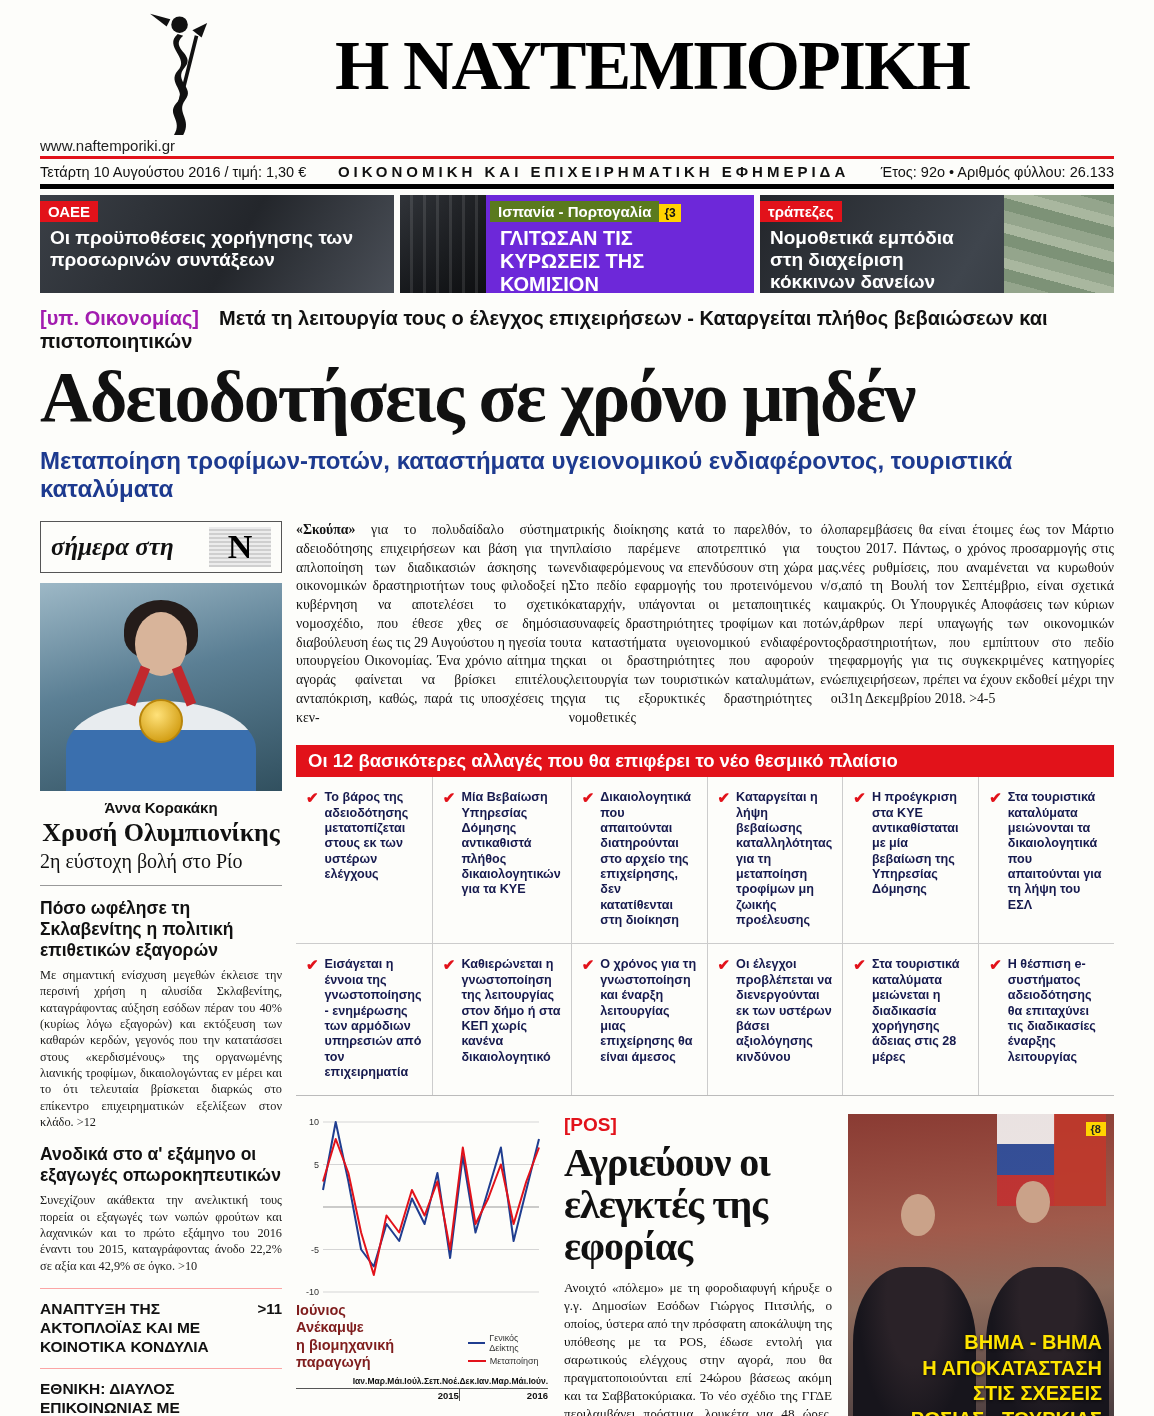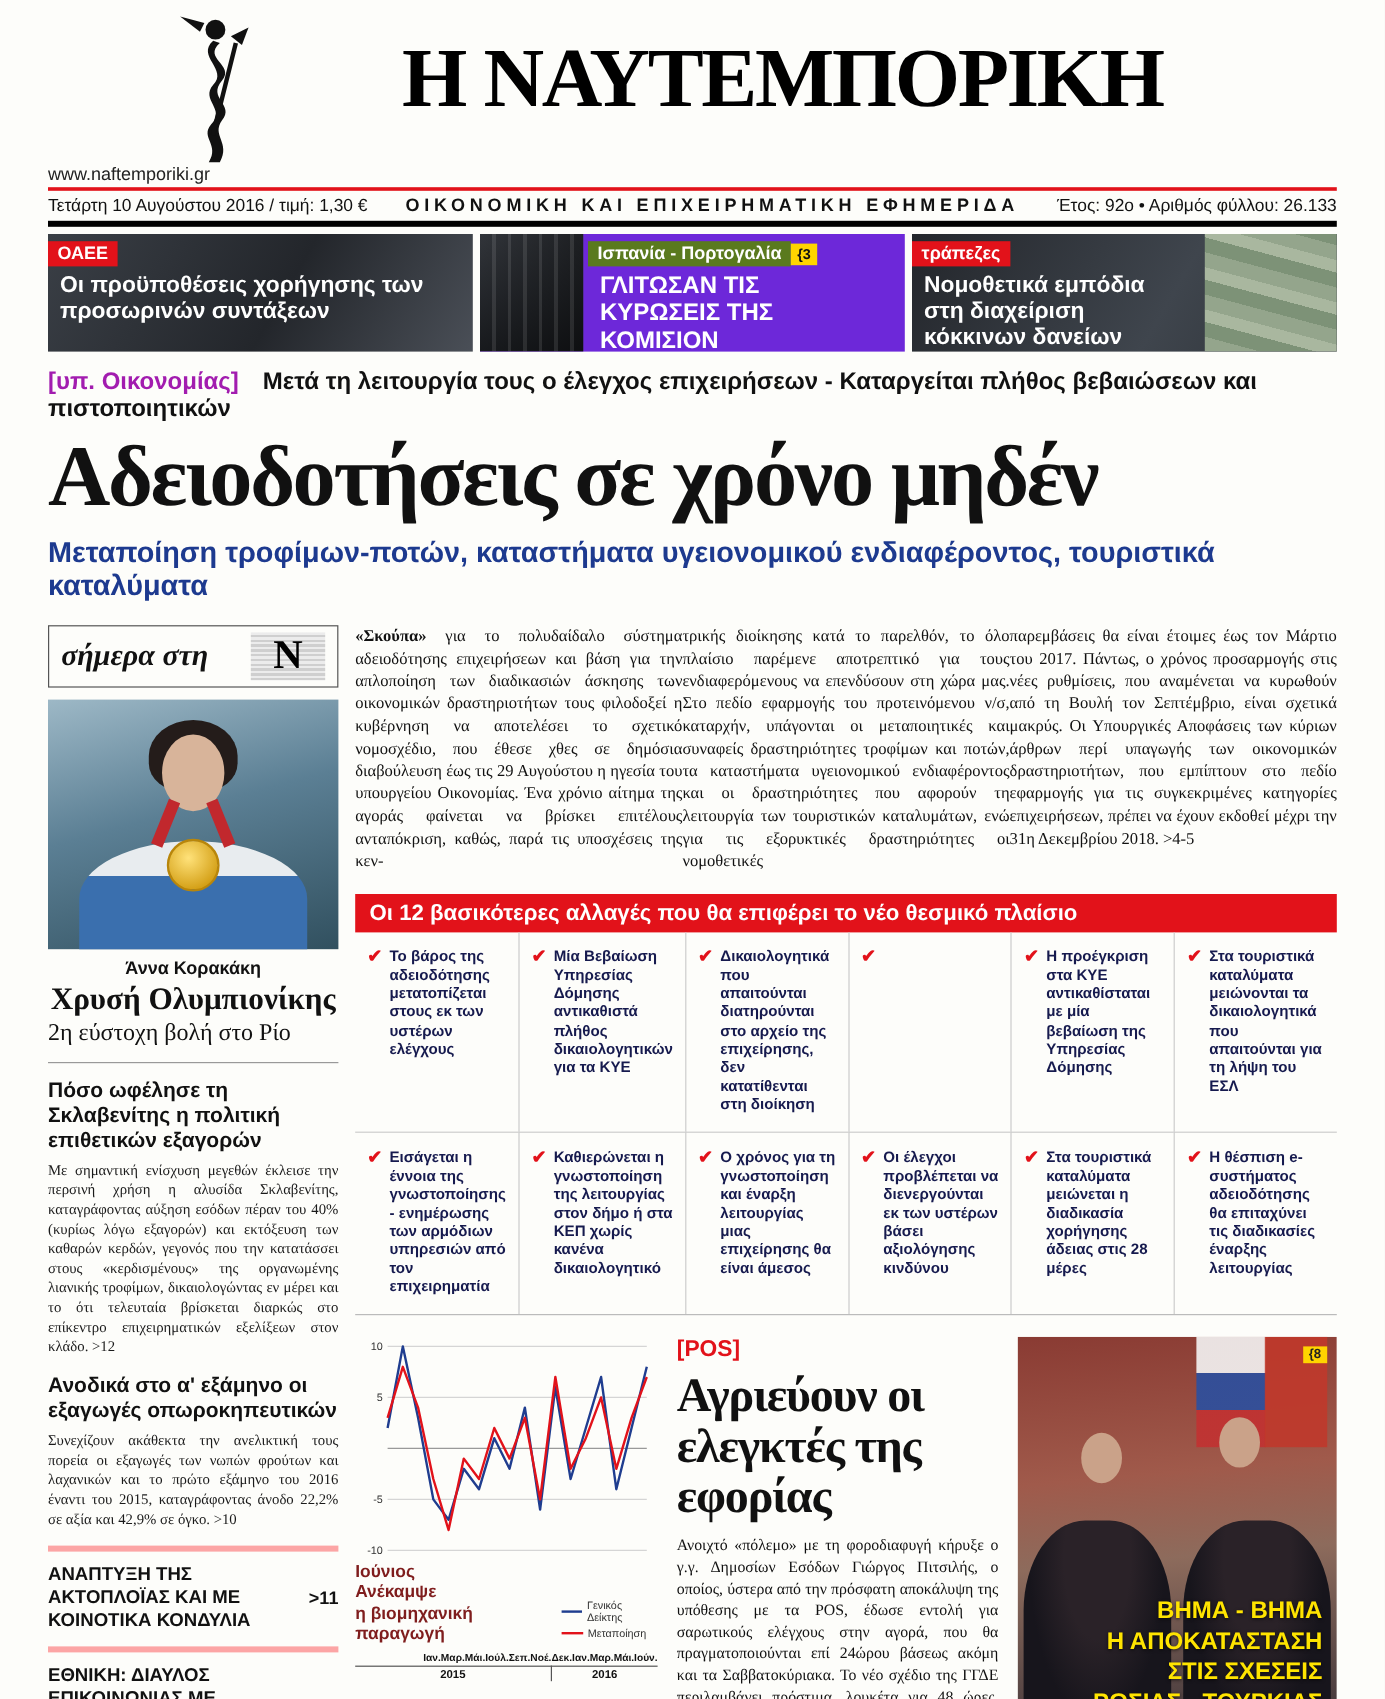--- a/index.html
+++ b/index.html
@@ -66,21 +66,21 @@
   background:radial-gradient(circle at 40% 35%,#ffe27a,#d4a017 75%);transform:translateX(-50%);border:2px solid #b8860b}
 .ribbon{position:absolute;left:50%;top:40%;width:10px;height:40px;background:#c1282d;transform:translateX(-28px) rotate(22deg)}
 .ribbon2{position:absolute;left:50%;top:40%;width:10px;height:40px;background:#c1282d;transform:translateX(18px) rotate(-22deg)}
 .anna-name{text-align:center;font-weight:700;font-size:15px;margin-top:8px}
 .anna-title{text-align:center;font-family:"Liberation Serif",serif;font-weight:700;font-size:26px;margin-top:2px}
 .anna-sub{text-align:left;font-family:"Liberation Serif",serif;font-size:20px;margin-top:2px}
 .sidebar-rule{border-top:1px solid #999;margin:12px 0}
 .sb-article{margin-bottom:14px}
 .sb-article-title{font-weight:700;font-size:17.5px;line-height:1.2;margin-bottom:6px}
 .sb-article-body{font-family:"Liberation Serif",serif;font-size:12.3px;line-height:1.33;text-align:justify;color:#1a1a1a}
-.brief{border-top:5px solid #fca5a5;padding:11px 0;display:flex;gap:8px;align-items:center;justify-content:space-between}
+.brief{border-top:1px solid #fca5a5;padding:11px 0;display:flex;gap:8px;align-items:flex-start;justify-content:space-between}
 .brief-title{font-weight:700;font-size:15.5px;line-height:1.22}
 .brief-page{font-weight:700;font-size:15px;white-space:nowrap}
 
 
 .lead-cols{display:flex;gap:0}
 .lead-col{flex:1;font-family:"Liberation Serif",serif;font-size:13.8px;line-height:1.36;text-align:justify}
 .lead-col b{font-weight:700}
 
 
 .changes{margin-top:18px;border-bottom:1px solid #bbb}
@@ -96,21 +96,21 @@
 .bottom-row{display:flex;gap:16px;margin-top:18px}
 .chart-box{width:252px;flex:none}
 #chart-svg{width:100%;height:186px;display:block}
 .chart-foot{display:flex;justify-content:space-between;margin-top:2px;align-items:flex-end}
 .chart-ann{color:#7f1d1d;font-weight:700;font-size:14.5px;line-height:1.18;white-space:pre-line}
 .legend{font-size:9px;color:#333;padding-bottom:2px}
 .legend-entry{display:flex;align-items:center;gap:4px;margin-bottom:3px}
 .legend-swatch{width:18px;height:2px;background:#888}
 .x-labels{display:flex;justify-content:flex-end;font-size:8.5px;font-weight:700;margin-top:5px}
 .years{display:flex;margin-top:2px}
-.year{border-top:1px solid #555;text-align:center;font-size:9.5px;font-weight:700;padding-top:1px}
+.year{border-top:1px solid #555;text-align:right;font-size:9.5px;font-weight:700;padding-top:1px}
 .year-2015{width:65%;border-right:1px solid #555}
 .year-2016{flex:1}
 
 .pos-box{width:268px;flex:none}
 .pos-tag{color:#e2121a;font-weight:700;font-size:19px}
 .pos-headline{font-family:"Liberation Serif",serif;font-weight:700;font-size:40px;line-height:1.04;margin:6px 0 12px;letter-spacing:-1px}
 .pos-body{font-family:"Liberation Serif",serif;font-size:13.2px;line-height:1.36;text-align:justify}
 
 .photo-box{flex:1;position:relative;overflow:hidden;height:332px}
 .photo-bg{position:absolute;inset:0;background:linear-gradient(175deg,#8a3b33 0%,#a05a4b 35%,#8d6b5c 55%,#3a3238 100%)}
@@ -238,20 +238,21 @@
           <div class="change-cell">
               <span class="check">✔</span>
               <span class="change-text">Μία Βεβαίωση Υπηρεσίας Δόμησης αντικαθιστά πλήθος δικαιολογητικών για τα ΚΥΕ</span>
             </div>
           <div class="change-cell">
               <span class="check">✔</span>
               <span class="change-text">Δικαιολογητικά που απαιτούνται διατηρούνται στο αρχείο της επιχείρησης, δεν κατατίθενται στη διοίκηση</span>
             </div>
           <div class="change-cell">
               <span class="check">✔</span>
+              <span class="change-text">Καταργείται η λήψη βεβαίωσης καταλληλότητας για τη μεταποίηση τροφίμων μη ζωικής προέλευσης</span>
             </div>
           <div class="change-cell">
               <span class="check">✔</span>
               <span class="change-text">Η προέγκριση στα ΚΥΕ αντικαθίσταται με μία βεβαίωση της Υπηρεσίας Δόμησης</span>
             </div>
           <div class="change-cell">
               <span class="check">✔</span>
               <span class="change-text">Στα τουριστικά καταλύματα μειώνονται τα δικαιολογητικά που απαιτούνται για τη λήψη του ΕΣΛ</span>
             </div>
           <div class="change-cell">

